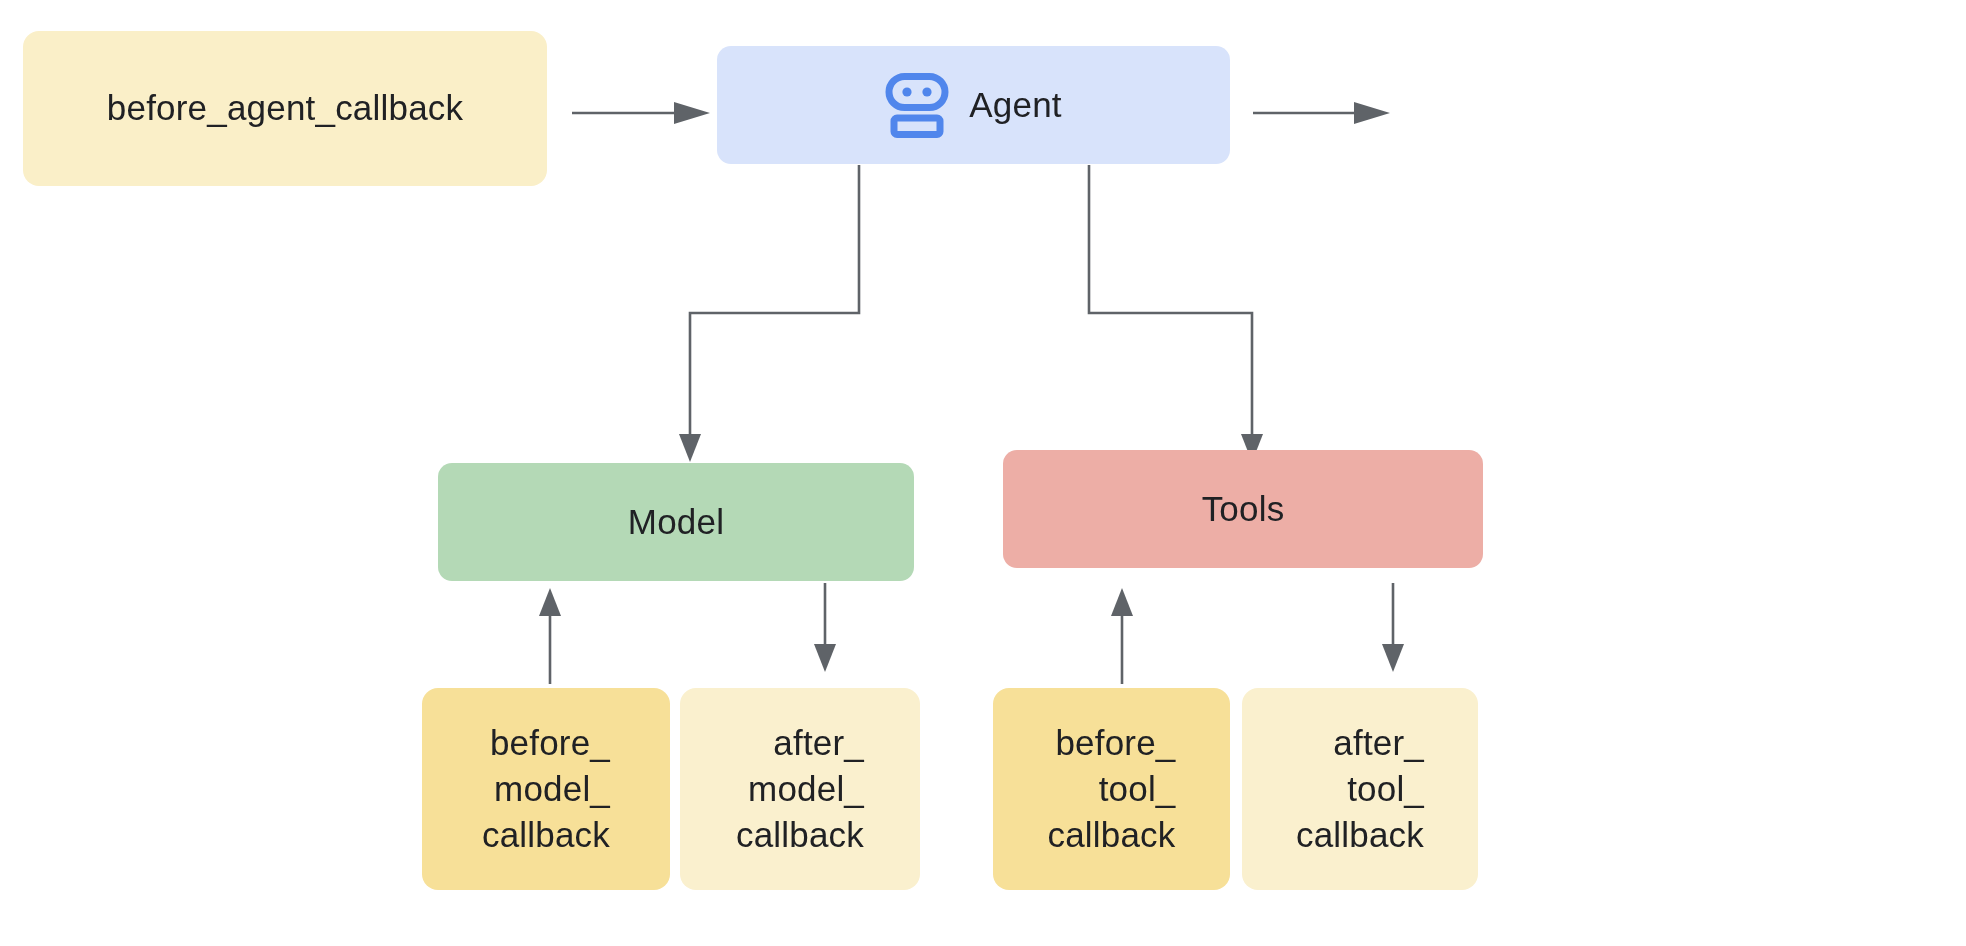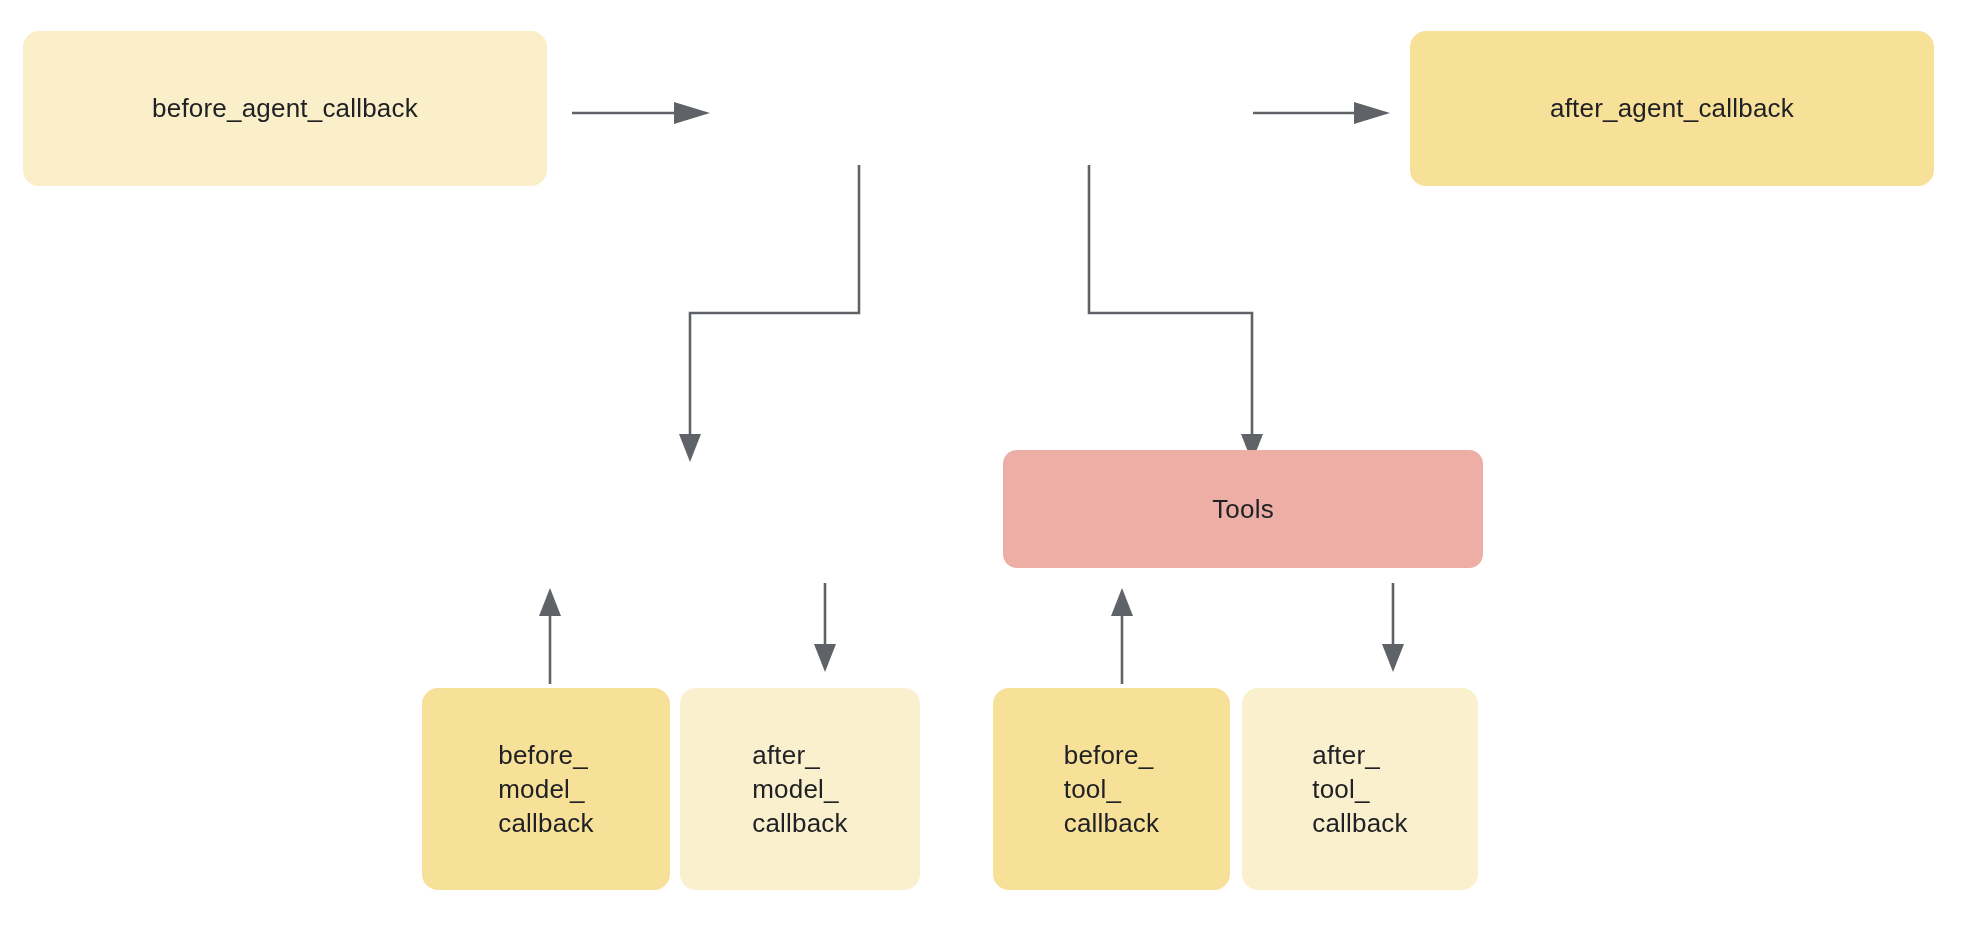--- a/index.html
+++ b/index.html
@@ -25,23 +25,23 @@
   }
   .node {
     position: absolute;
     display: flex;
     align-items: center;
     justify-content: center;
     border-radius: 16px;
     box-sizing: border-box;
   }
   .node-label {
-    font-size: 26px;
+    font-size: 35px;
     line-height: 1.32;
-    text-align: left;
+    text-align: right;
     white-space: pre-line;
     letter-spacing: 0.2px;
   }
   .agent-inner {
     display: flex;
     align-items: center;
     justify-content: center;
     gap: 20px;
   }
   .robot-icon {
@@ -103,25 +103,36 @@
     <g>
       <line class="edge-stroke" x1="1393" y1="583" x2="1393" y2="646" stroke-width="2.6" stroke="#5F6368"></line>
       <polygon class="edge-fill" points="1382,644 1404,644 1393,672" fill="#5F6368"></polygon>
     </g>
   </svg>
 
   <div class="node" id="node-before_agent" style="background: rgb(250, 239, 200); color: rgb(32, 33, 36);">
     <span class="node-label">before_agent_callback</span>
   </div>
 
-
-  <div class="node" id="node-after_agent" style="background: rgb(247, 224, 152); color: rgb(32, 33, 36);">
-    <span class="node-label">after_agent_callback</span>
+  <div class="node" id="node-agent" style="background: rgb(216, 227, 251); color: rgb(32, 33, 36);">
+    <div class="agent-inner">
+      <svg class="robot-icon" width="64" height="66" viewBox="0 0 64 66" aria-hidden="true">
+        <rect class="icon-stroke" x="4" y="4.5" width="56" height="31" rx="15.5" fill="none" stroke-width="7" stroke="#5086EC"></rect>
+        <circle class="icon-fill" cx="22" cy="20" r="4.6" fill="#5086EC"></circle>
+        <circle class="icon-fill" cx="42" cy="20" r="4.6" fill="#5086EC"></circle>
+        <rect class="icon-stroke" x="9" y="46" width="46" height="16.5" rx="3" fill="none" stroke-width="7" stroke="#5086EC"></rect>
+      </svg>
+      <span class="node-label">Agent</span>
+    </div>
   </div>
 
+
+  <div class="node" id="node-model" style="background: rgb(180, 217, 182); color: rgb(32, 33, 36);">
+    <span class="node-label">Model</span>
+  </div>
 
   <div class="node" id="node-tools" style="background: rgb(237, 174, 166); color: rgb(32, 33, 36);">
     <span class="node-label">Tools</span>
   </div>
 
   <div class="node" id="node-before_model" style="background: rgb(247, 224, 152); color: rgb(32, 33, 36);">
     <span class="node-label">before_
 model_
 callback</span>
   </div>

